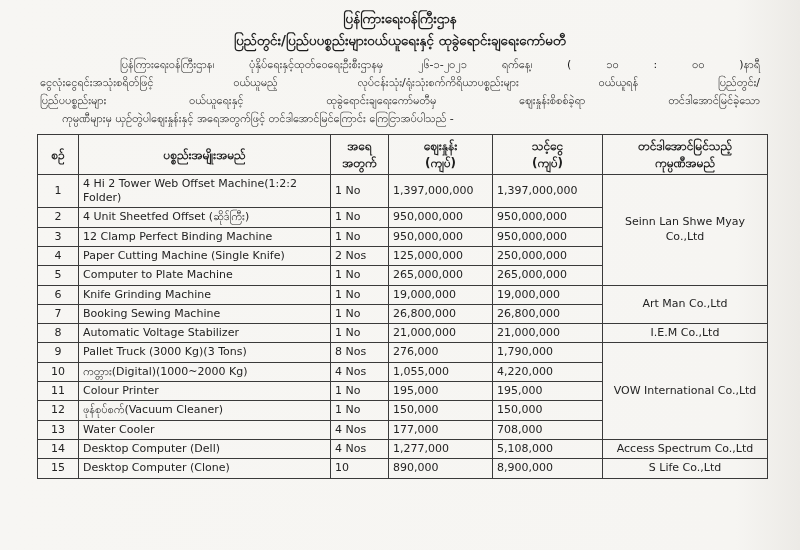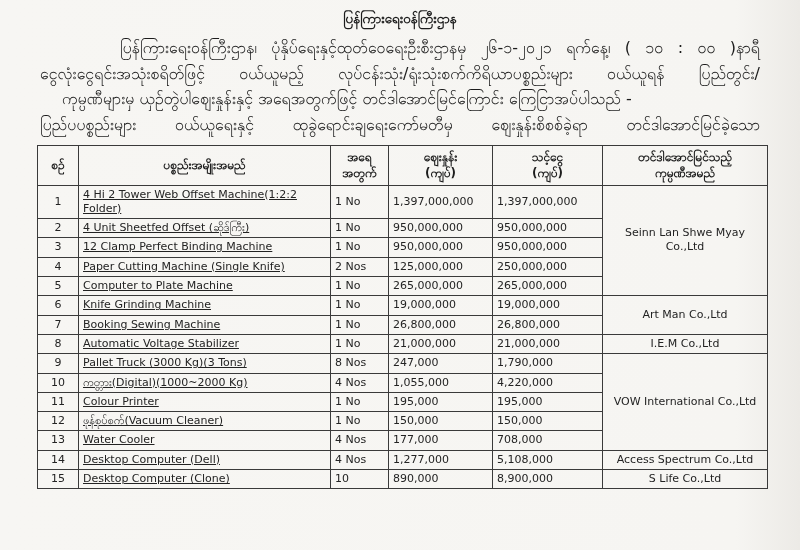--- a/index.html
+++ b/index.html
@@ -20,21 +20,21 @@
   }
   .doc-title {
     text-align: center;
     font-weight: bold;
     font-size: 13.5px;
     line-height: 1.6;
   }
   .doc-title.first { padding-top: 8px; }
   .para {
     margin: 5px 40px 7px 40px;
-    font-size: 16px;
+    font-size: 11px;
     line-height: 1.62;
   }
   .para .line {
     text-align: justify;
     text-align-last: justify;
   }
   .para .line.first { text-indent: 80px; }
   .para .line.last {
     text-align-last: left;
     padding-left: 22px;
@@ -60,37 +60,38 @@
   }
   table.tender td {
     font-size: 11px;
     font-weight: 500;
     color: #232323;
     line-height: 1.3;
     padding: 2px 4px;
     vertical-align: middle;
   }
   td.cell-no   { text-align: center; }
-  td.cell-item { text-align: left; padding-left: 7px; text-decoration: underline; }
+  td.cell-item { text-align: left; padding-left: 7px; }
   td.cell-qty  { text-align: left; }
   td.cell-price, td.cell-amount { text-align: left; padding-right: 14px; }
   td.cell-company { text-align: center; font-size: 11.5px; line-height: 1.45; }
 </style>
 </head>
 <body>
 
 <div class="page">
 
   <div class="doc-title first">ပြန်ကြားရေးဝန်ကြီးဌာန</div>
+  <div class="doc-title">ပြည်တွင်း/ပြည်ပပစ္စည်းများဝယ်ယူရေးနှင့် ထုခွဲရောင်းချရေးကော်မတီ</div>
 
   <div class="para">
     <div class="line first">ပြန်ကြားရေးဝန်ကြီးဌာန၊ ပုံနှိပ်ရေးနှင့်ထုတ်ဝေရေးဦးစီးဌာနမှ ၂၆-၁-၂၀၂၁ ရက်နေ့၊ ( ၁၀ : ၀၀ )နာရီ</div>
     <div class="line">ငွေလုံးငွေရင်းအသုံးစရိတ်ဖြင့် ဝယ်ယူမည့် လုပ်ငန်းသုံး/ရုံးသုံးစက်ကိရိယာပစ္စည်းများ ဝယ်ယူရန် ပြည်တွင်း/</div>
+    <div class="line">ပြည်ပပစ္စည်းများ ဝယ်ယူရေးနှင့် ထုခွဲရောင်းချရေးကော်မတီမှ ဈေးနှုန်းစိစစ်ခဲ့ရာ တင်ဒါအောင်မြင်ခဲ့သော</div>
     <div class="line last">ကုမ္ပဏီများမှ ယှဉ်တွဲပါဈေးနှုန်းနှင့် အရေအတွက်ဖြင့် တင်ဒါအောင်မြင်ကြောင်း ကြေငြာအပ်ပါသည် -</div>
-    <div class="line">ပြည်ပပစ္စည်းများ ဝယ်ယူရေးနှင့် ထုခွဲရောင်းချရေးကော်မတီမှ ဈေးနှုန်းစိစစ်ခဲ့ရာ တင်ဒါအောင်မြင်ခဲ့သော</div>
   </div>
 
   <table class="tender">
     <colgroup>
       <col style="width:41px">
       <col style="width:252px">
       <col style="width:58px">
       <col style="width:104px">
       <col style="width:110px">
       <col style="width:165px">
@@ -166,21 +167,21 @@
           <td class="cell-item">Automatic Voltage Stabilizer</td>
           <td class="cell-qty">1 No</td>
           <td class="cell-price">21,000,000</td>
           <td class="cell-amount">21,000,000</td>
           <td class="cell-company" rowspan="1">I.E.M Co.,Ltd</td>
         </tr>
         <tr>
           <td class="cell-no">9</td>
           <td class="cell-item">Pallet Truck (3000 Kg)(3 Tons)</td>
           <td class="cell-qty">8 Nos</td>
-          <td class="cell-price">247,000</td>
+          <td class="cell-price">276,000</td>
           <td class="cell-amount">1,790,000</td>
           <td class="cell-company" rowspan="5">VOW International Co.,Ltd</td>
         </tr>
         <tr>
           <td class="cell-no">10</td>
           <td class="cell-item">ကတ္တား(Digital)(1000~2000 Kg)</td>
           <td class="cell-qty">4 Nos</td>
           <td class="cell-price">1,055,000</td>
           <td class="cell-amount">4,220,000</td>
         </tr>

